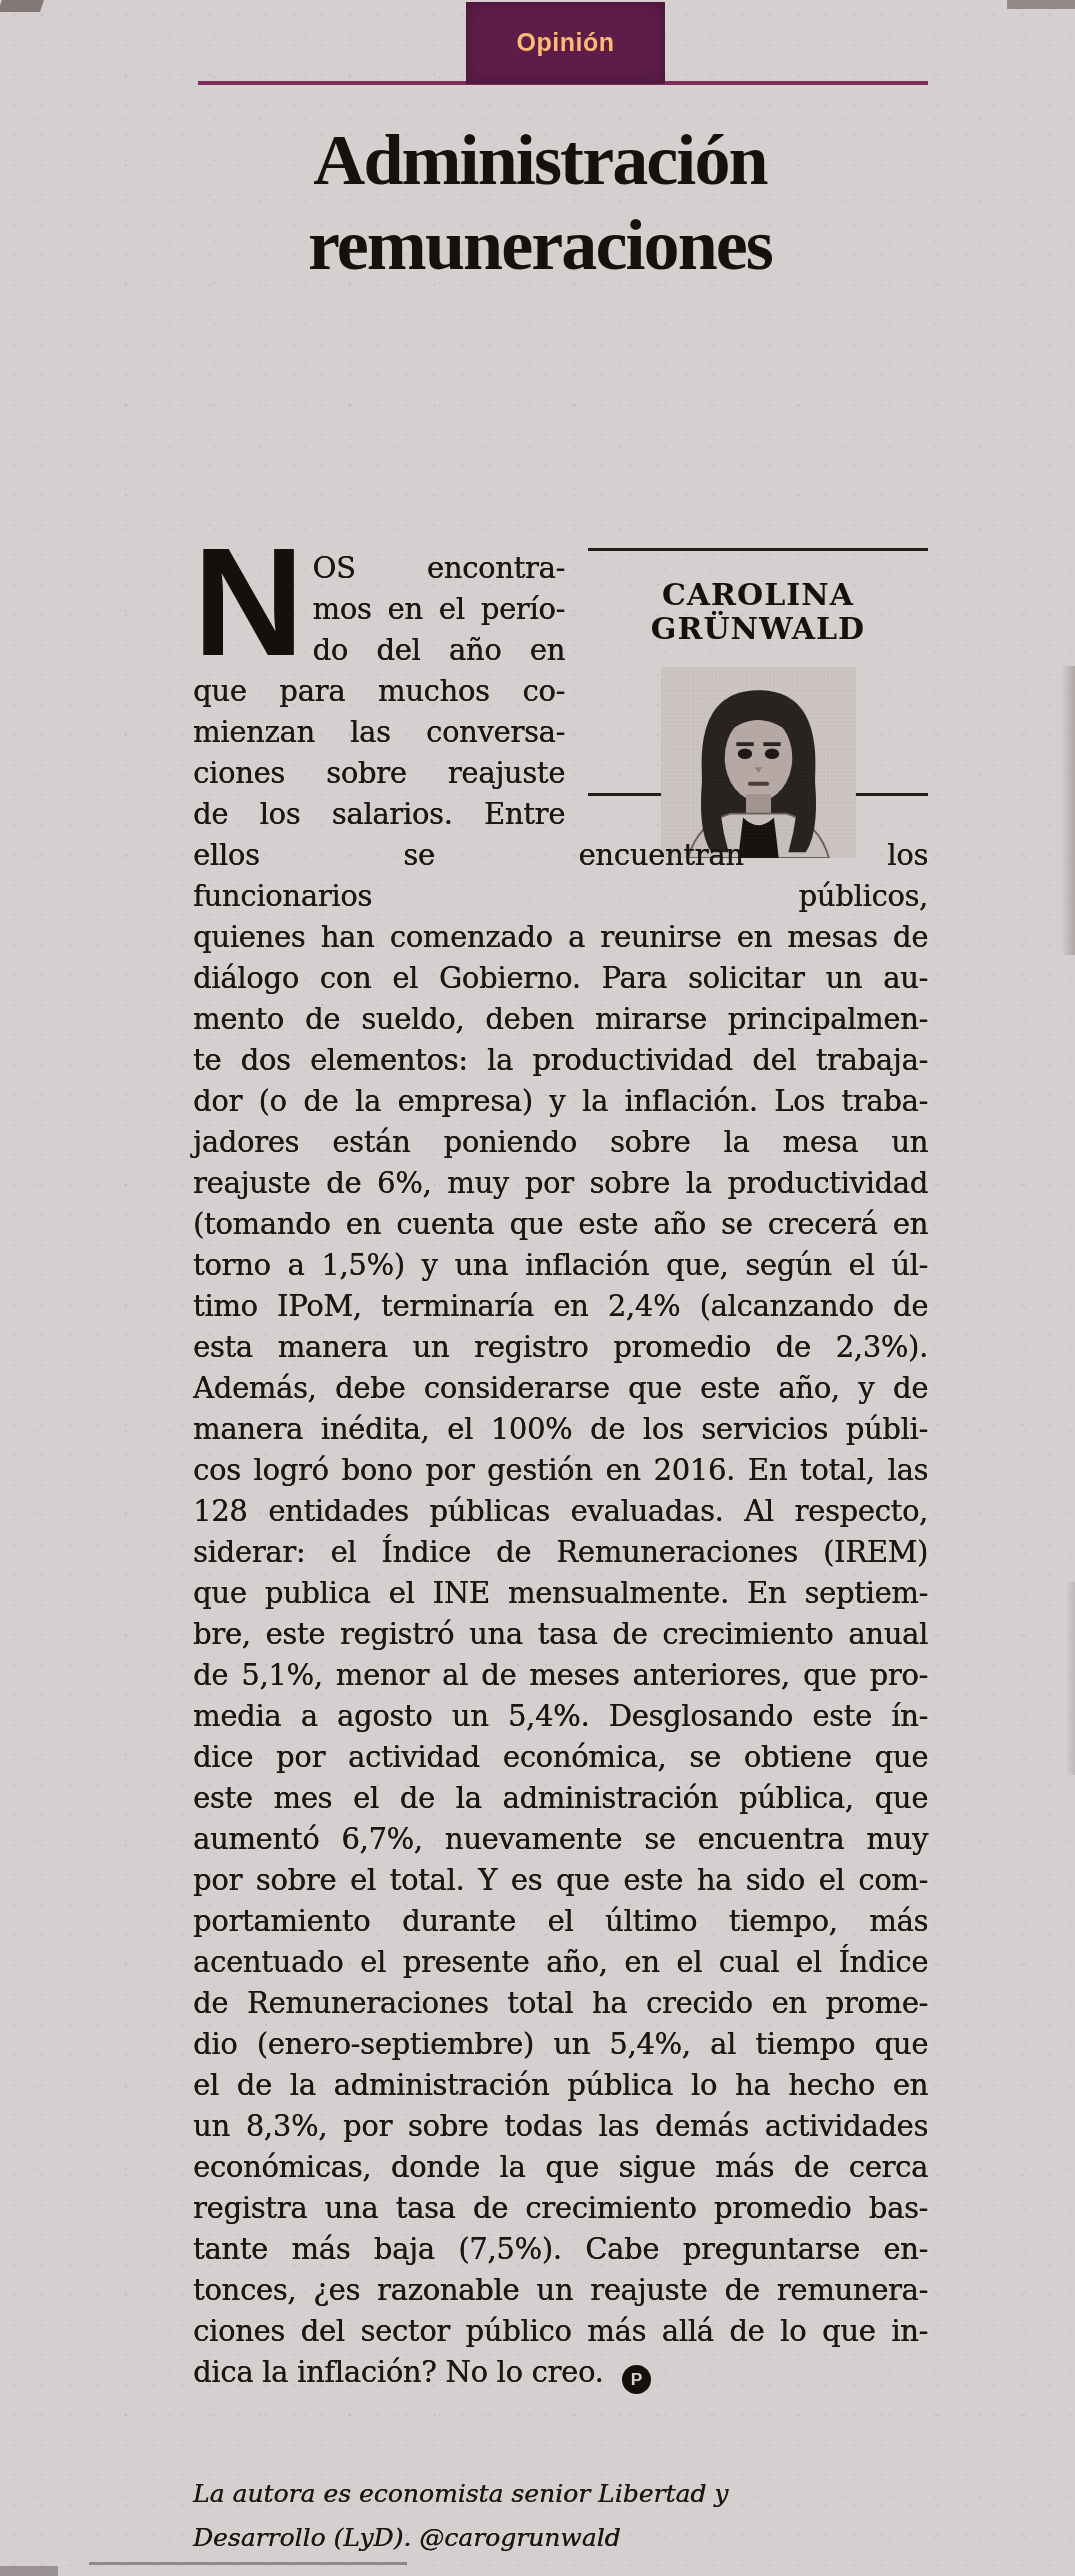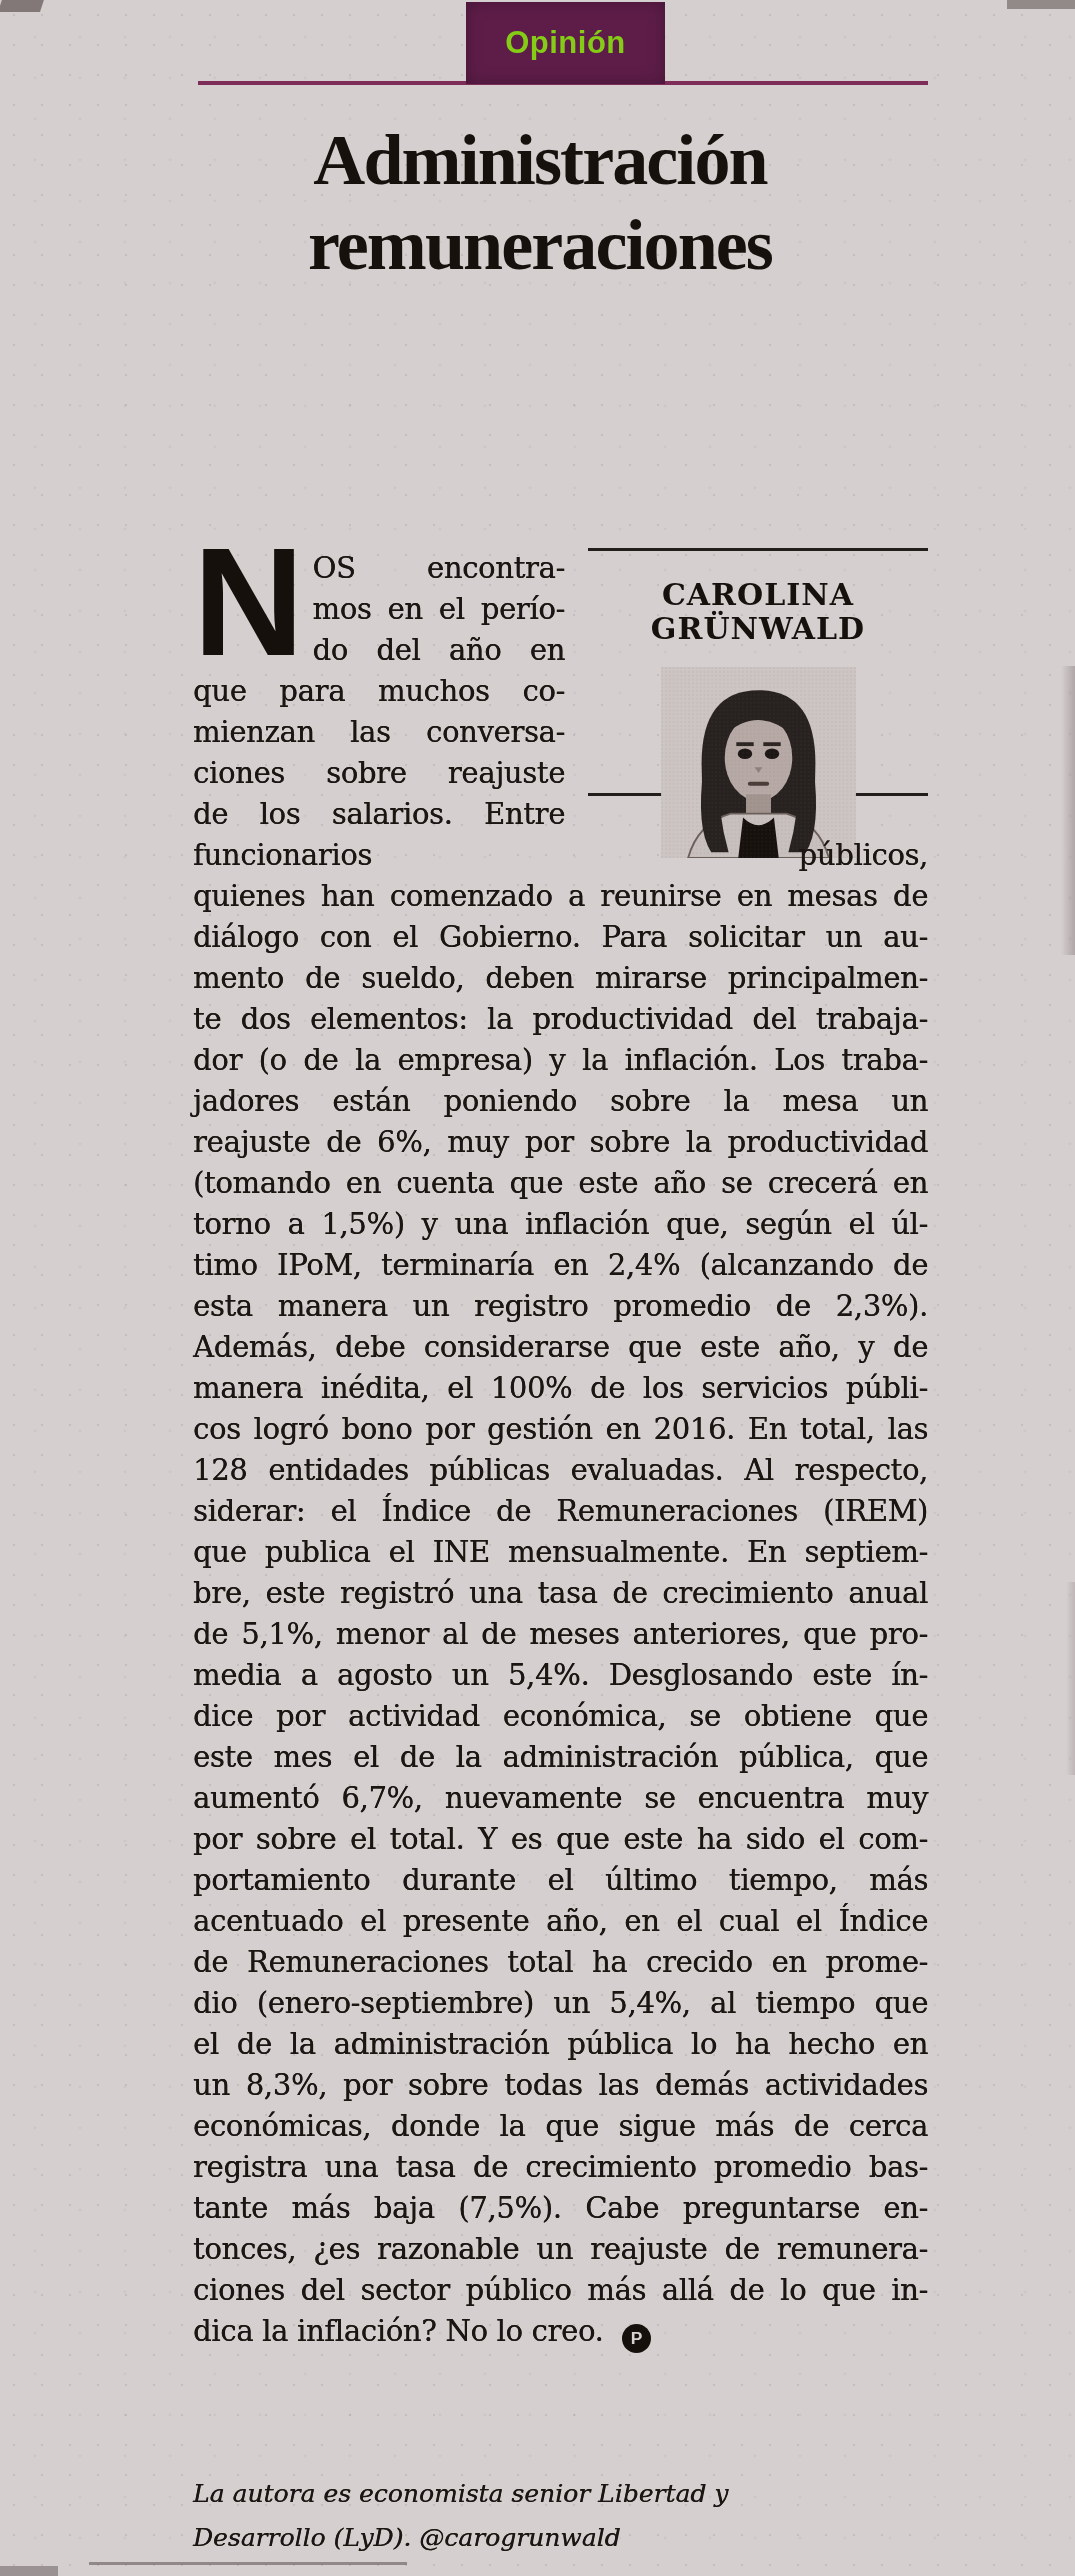--- a/index.html
+++ b/index.html
@@ -22,21 +22,21 @@
     background:#7e2c58;
   }
   .badge{
     position:absolute;left:466px;top:1.9px;width:199px;height:82px;
     background:#5e1d49;
     display:flex;align-items:center;justify-content:center;
     box-shadow:inset 0 0 17.4px rgba(0,0,0,.25);
   }
   .badge span{
     font-family:"Liberation Sans", sans-serif;
-    font-weight:bold;font-size:31px;color:#84cc16;letter-spacing:0.5px;
+    font-weight:bold;font-size:25px;color:#fdba74;letter-spacing:0.5px;
   }
   
   .title{
     position:absolute;left:132px;top:118px;width:816px;margin:0;
     text-align:center;
     font-family:Liberation Serif, serif;
     font-weight:bold;font-size:72px;line-height:85px;letter-spacing:-1.9px;
     color:#16110d;
   }
   
@@ -151,20 +151,21 @@
     <div class="drop-cap">N</div>
 
     <div class="lines">
         <div class="body-line">OS encontra-</div>
         <div class="body-line">mos en el perío-</div>
         <div class="body-line">do del año en</div>
         <div class="body-line">que para muchos co-</div>
         <div class="body-line">mienzan las conversa-</div>
         <div class="body-line">ciones sobre reajuste</div>
         <div class="body-line">de los salarios. Entre</div>
+        <div class="body-line">ellos se encuentran los</div>
         <div class="body-line">funcionarios públicos,</div>
         <div class="body-line">quienes han comenzado a reunirse en mesas de</div>
         <div class="body-line">diálogo con el Gobierno. Para solicitar un au-</div>
         <div class="body-line">mento de sueldo, deben mirarse principalmen-</div>
         <div class="body-line">te dos elementos: la productividad del trabaja-</div>
         <div class="body-line">dor (o de la empresa) y la inflación. Los traba-</div>
         <div class="body-line">jadores están poniendo sobre la mesa un</div>
         <div class="body-line">reajuste de 6%, muy por sobre la productividad</div>
         <div class="body-line">(tomando en cuenta que este año se crecerá en</div>
         <div class="body-line">torno a 1,5%) y una inflación que, según el úl-</div>

